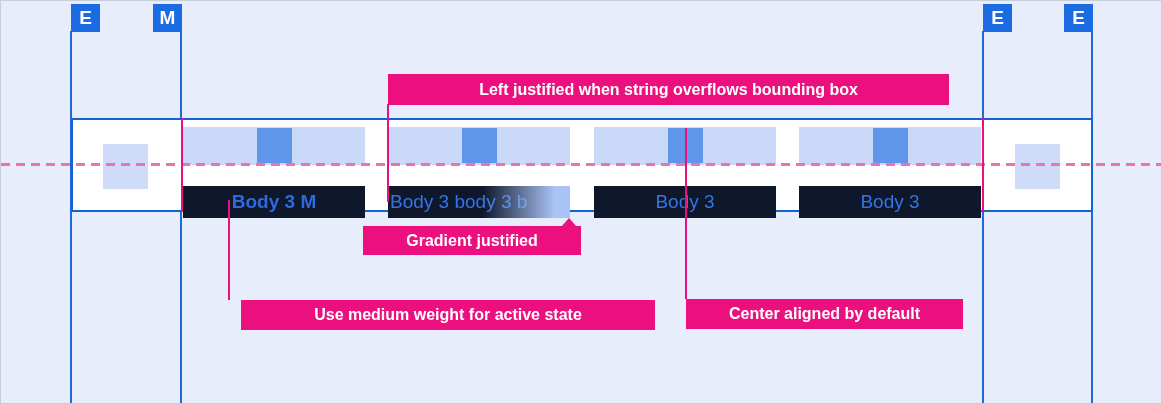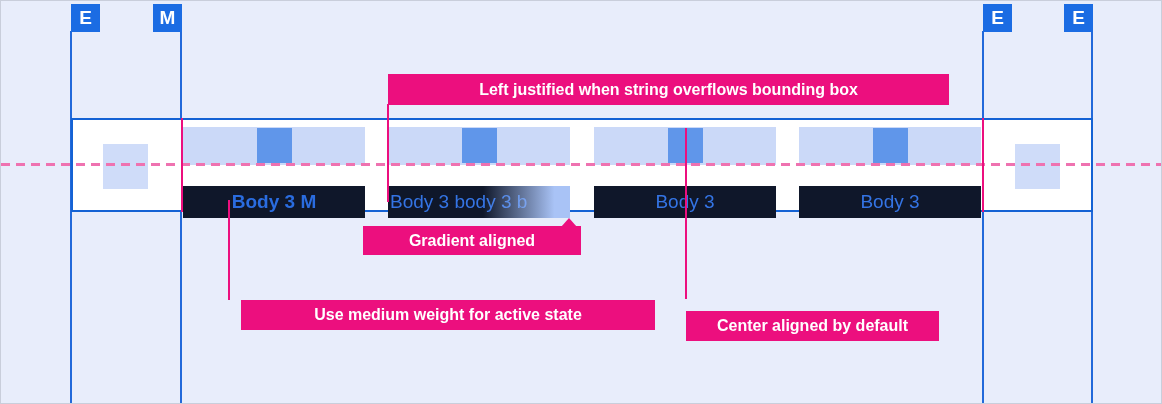--- a/index.html
+++ b/index.html
@@ -151,24 +151,24 @@
   <div class="pinkline" style="left:386px; top:103px; height:98px"></div>
   <div class="pinkline" style="left:227px; top:199px; height:100px"></div>
   <div class="pinkline" style="left:684px; top:127px; height:171px"></div>
 
   <div class="banner" style="left:387px; top:73px; width:561px; height:31px">
     <span>Left justified when string overflows bounding box</span>
   </div>
 
   <div class="banner" style="left:362px; top:225px; width:218px; height:29px">
     <span class="tri" style="left:198px"></span>
-    <span>Gradient aligned</span>
+    <span>Gradient justified</span>
   </div>
 
   <div class="banner" style="left:240px; top:299px; width:414px; height:30px">
     <span>Use medium weight for active state</span>
   </div>
 
-  <div class="banner" style="left:685px; top:310px; width:253px; height:30px">
+  <div class="banner" style="left:685px; top:298px; width:277px; height:30px">
     <span>Center aligned by default</span>
   </div>
 
 </div>
 
 </body></html>

